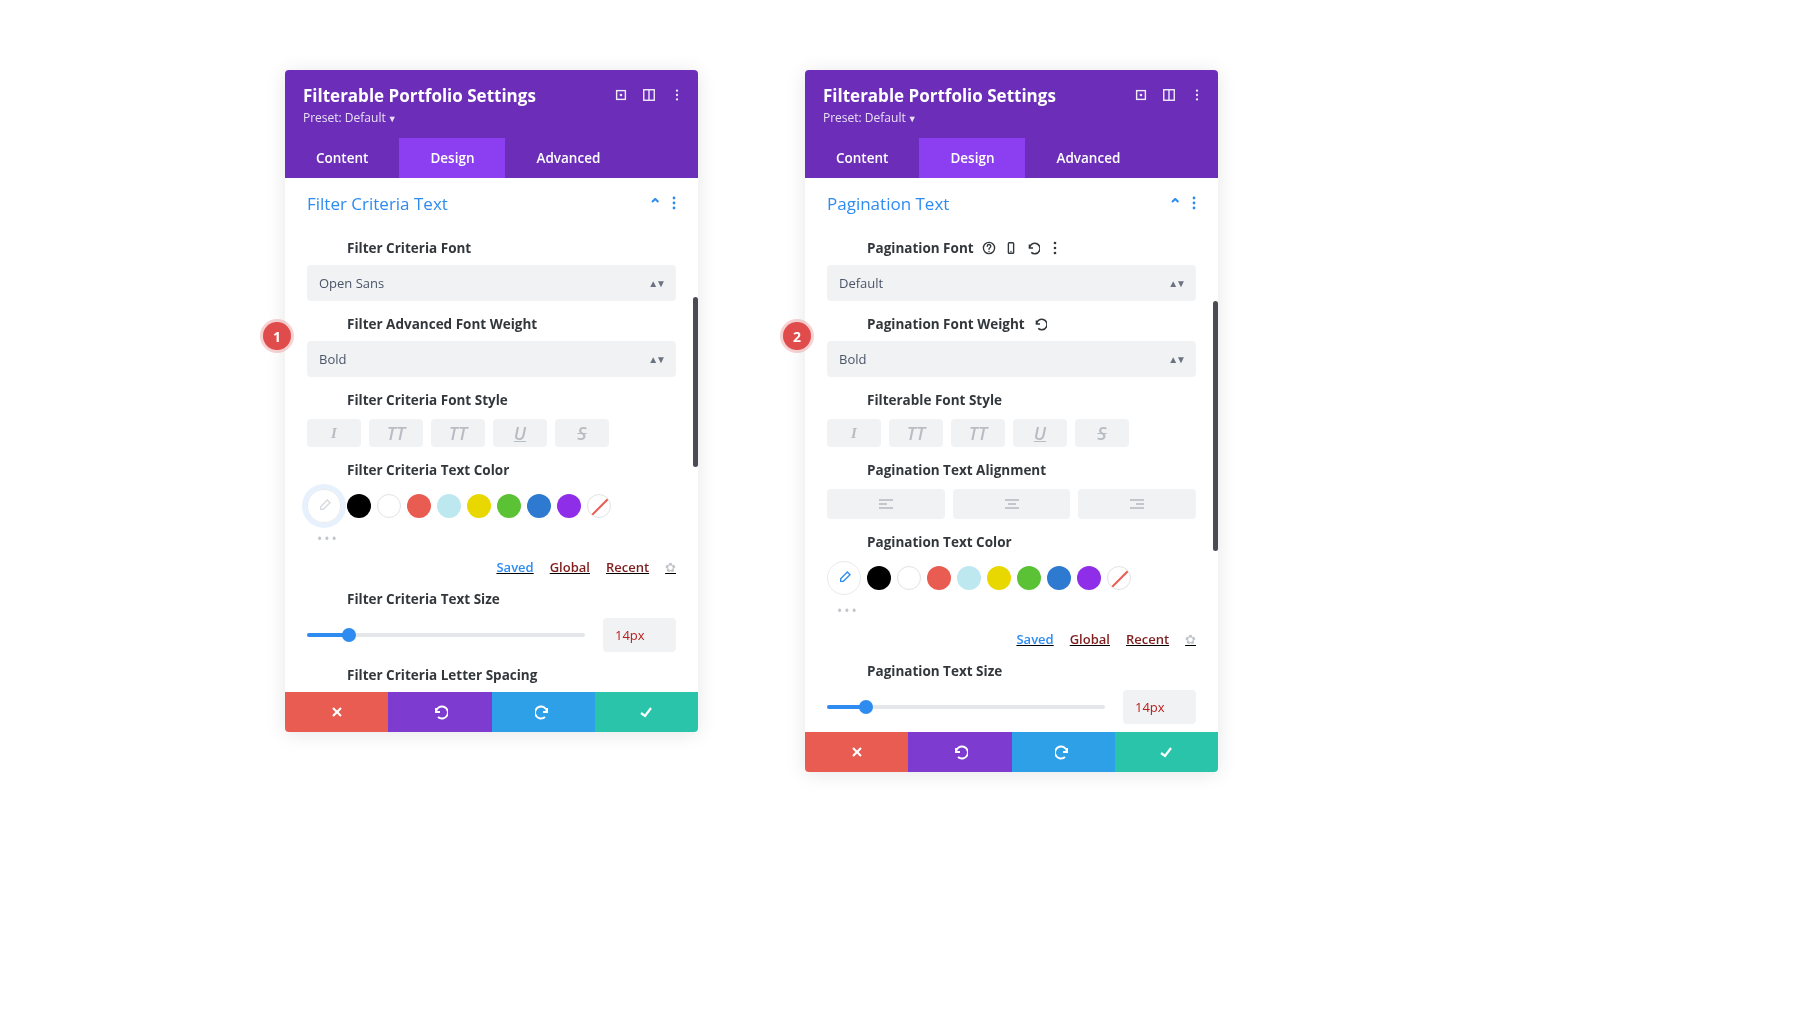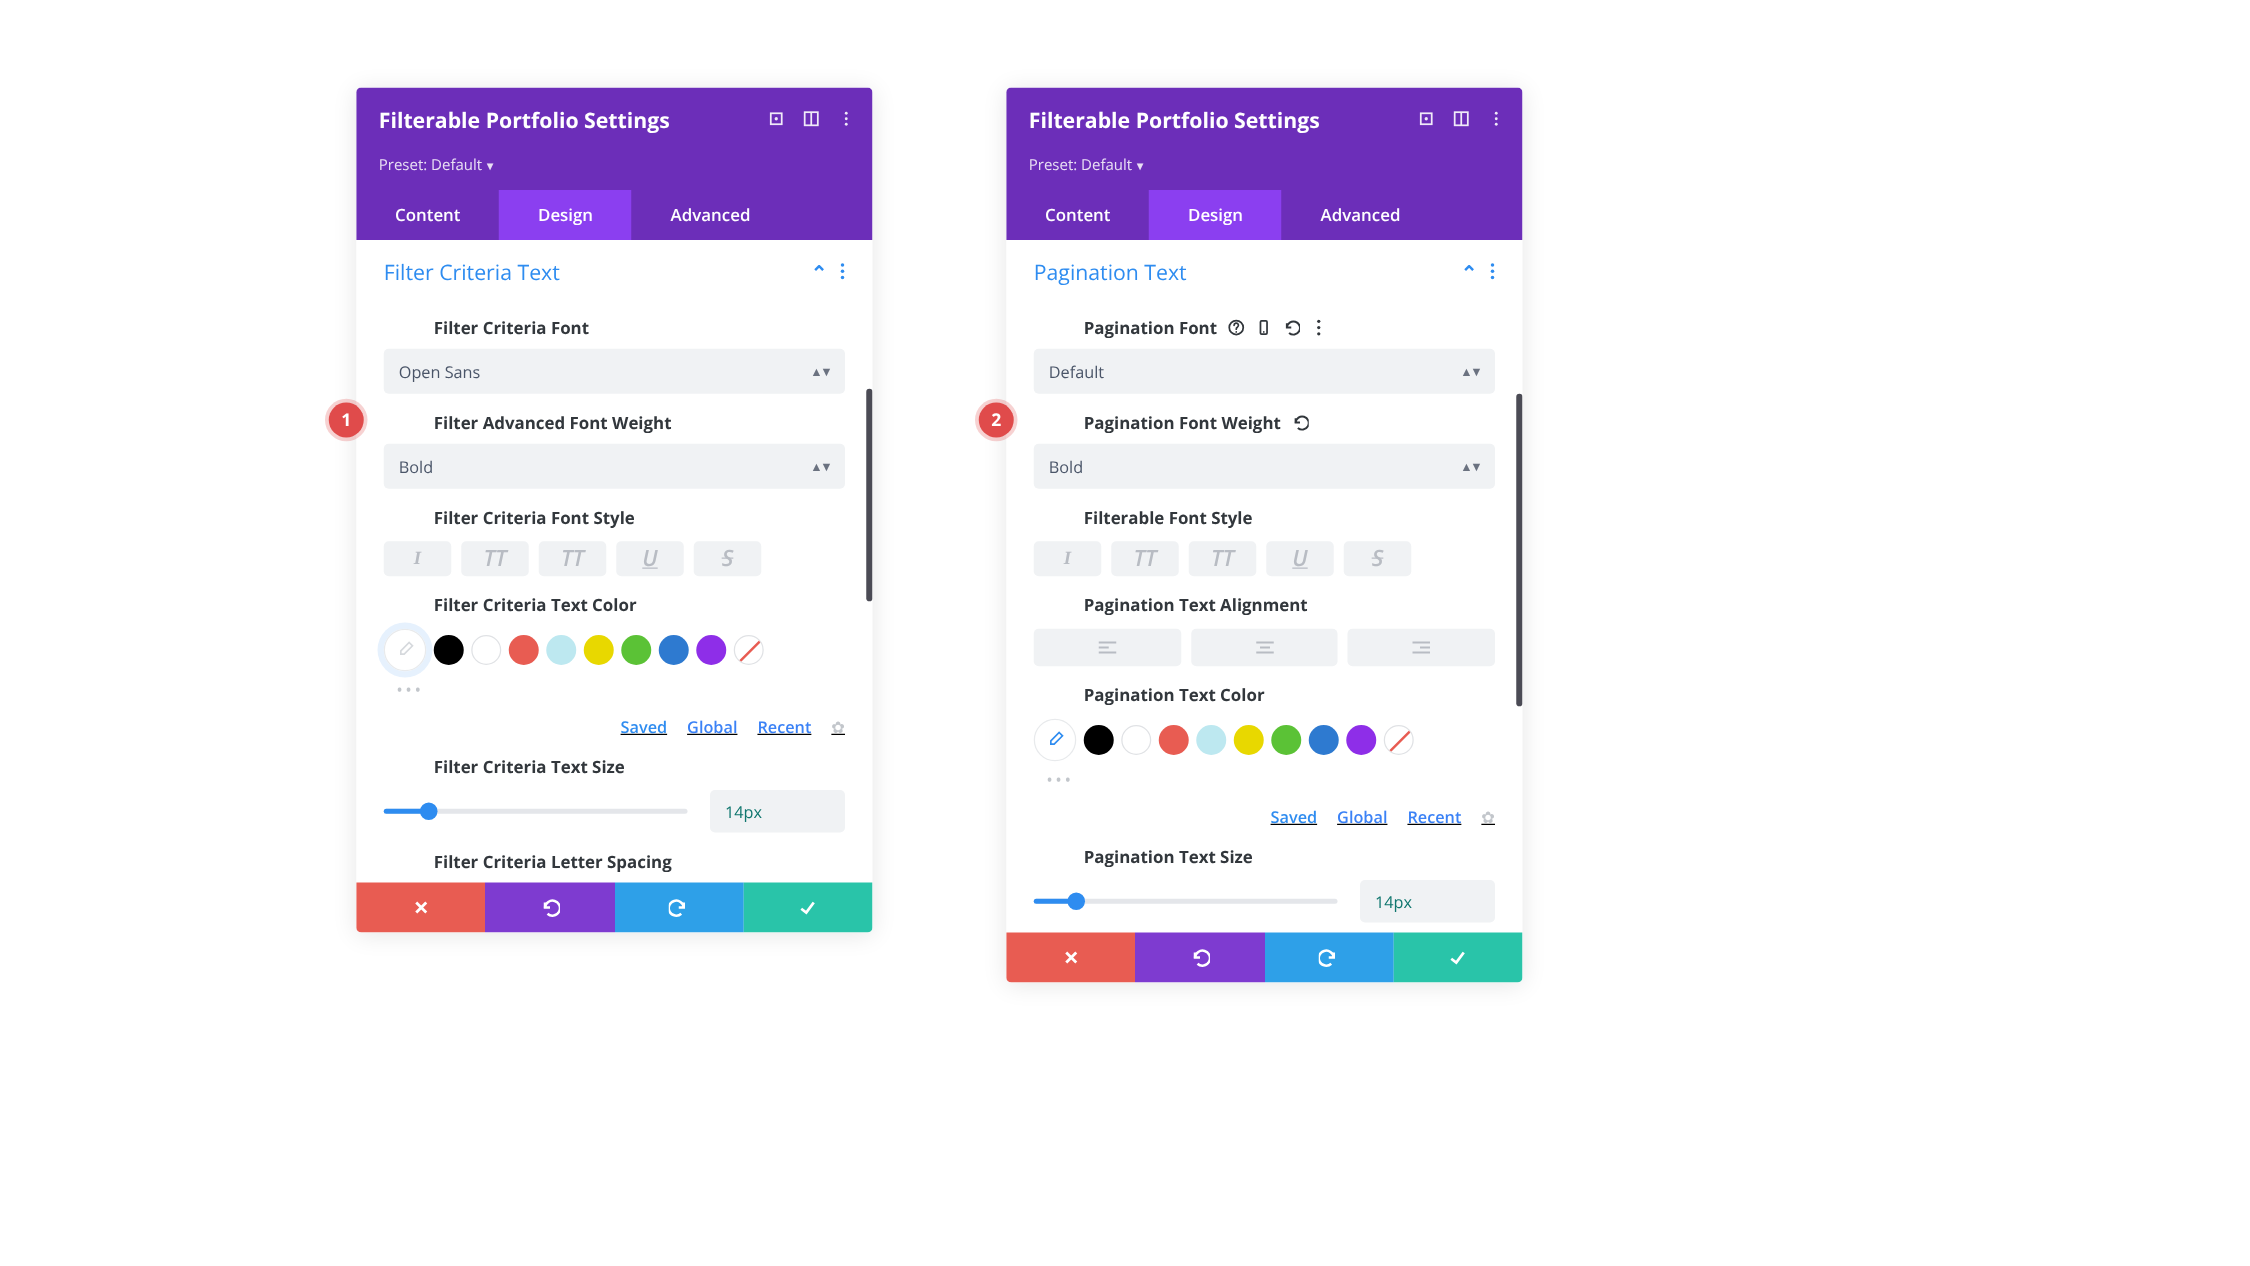--- a/index.html
+++ b/index.html
@@ -27,21 +27,21 @@
     padding: 14px 18px 12px 18px;
     position: relative;
   }
   .header-title {
     font-size: 17px;
     font-weight: 700;
   }
   .header-preset {
     font-size: 12px;
     opacity: 0.85;
-    margin-top: 16px;
+    margin-top: 2px;
   }
   .header-preset .caret { font-size: 9px; margin-left: 2px; }
   .header-icons {
     position: absolute;
     right: 14px;
     top: 18px;
     display: flex;
     gap: 14px;
     align-items: center;
   }
@@ -188,40 +188,40 @@
   .swatch.none::after {
     content:""; position:absolute; left:-4px; top:50%; width:32px; height:2px;
     background:#e85c52; transform: rotate(-45deg);
   }
   .ellipsis { color:#c2c6cb; font-size:14px; letter-spacing:2px; margin-top:6px; padding-left:10px;}
 
   .color-tabs {
     display:flex; gap:16px; justify-content:flex-end; align-items:center;
     margin-top: 10px; font-size:13px;text-decoration:underline;
   }
-  .color-tabs .ct { color:#3b82f6; font-weight:600; }
+  .color-tabs .ct { color:#7f1d1d; font-weight:600; }
   .color-tabs .ct.active { color:#2e8cf0; }
   .color-tabs .gear { color:#c2c6cb; }
 
   .slider-row {
     display:flex; align-items:center; gap:18px; margin-top:10px;
   }
   .slider {
     flex:1; height: 4px; background:#e4e6ea; border-radius:2px; position:relative;
   }
   .slider .fill {
     position:absolute; left:0; top:0; height:100%; background:#2e8cf0; border-radius:2px;
   }
   .slider .thumb {
     position:absolute; top:50%; transform:translate(-50%,-50%);
     width:14px; height:14px; border-radius:50%; background:#2e8cf0;
   }
   .slider-val {
-    width: 108px; background:#f0f2f4; border-radius:4px; padding:8px 12px;
-    font-size:13px; color:#0f766e;
+    width: 73px; background:#f0f2f4; border-radius:4px; padding:8px 12px;
+    font-size:13px; color:#b91c1c;
   }
 
   .footer {
     display:flex; height:40px;
   }
   .fbtn { flex:1; display:flex; align-items:center; justify-content:center; color:#fff; }
   .fbtn.cancel { background:#e85c52; }
   .fbtn.undo { background:#7e3bd0; }
   .fbtn.redo { background:#2ea0e8; }
   .fbtn.save { background:#29c4a9; }

